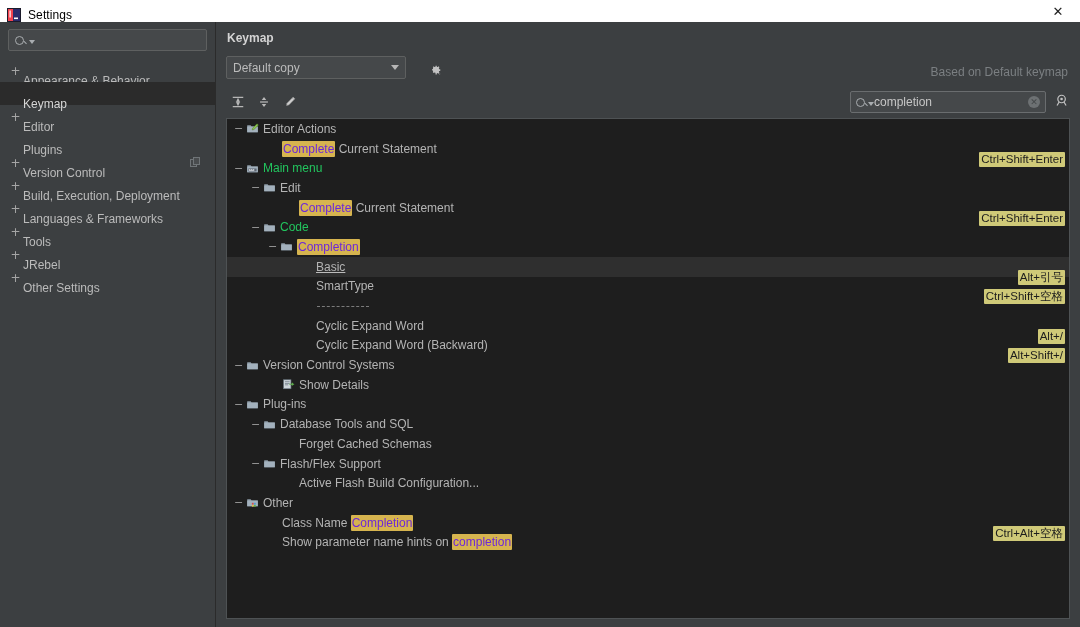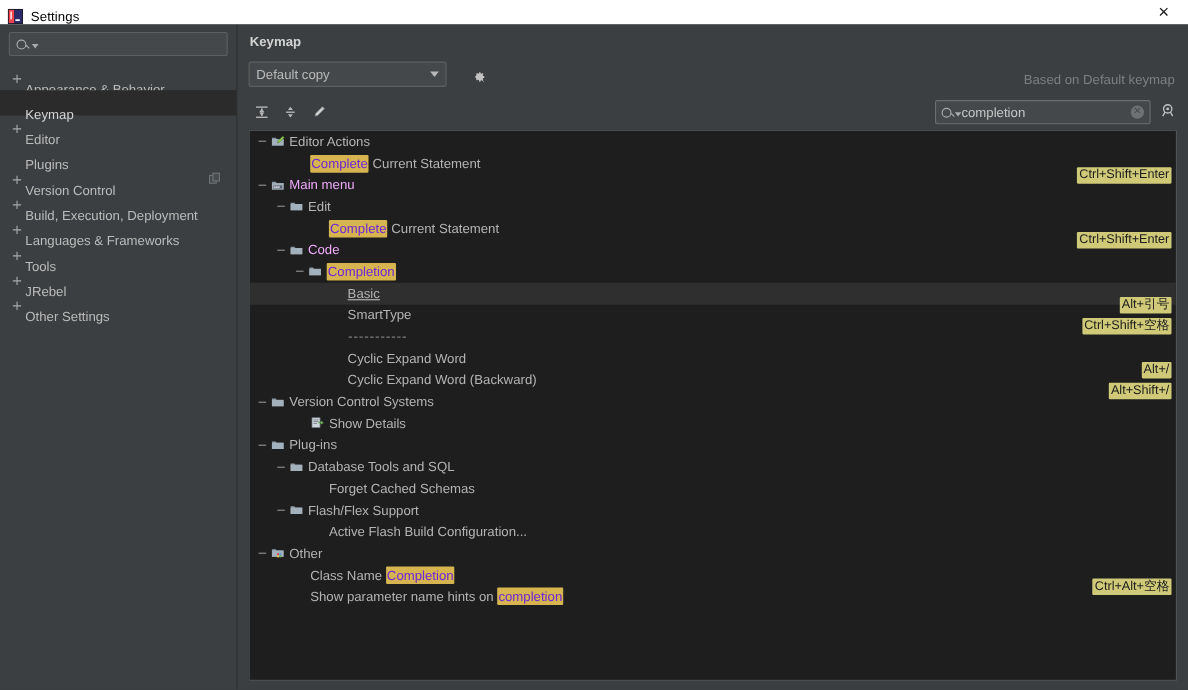--- a/index.html
+++ b/index.html
@@ -305,21 +305,21 @@
   }
 
   .node-icon { flex: 0 0 auto; margin-right: 4px; display: flex; align-items: center; }
   .node-icon svg { display: block; }
 
   .node-label {
     font-size: 12px;
     color: #b4b4b4;
     line-height: 1;
   }
-  .node-label.link { color: #f0abfc; }
+  .node-label.link { color: #22c55e; }
 
   .hl {
     background: #d6b44f;
     color: #6d28d9;
     padding: 1px 1px;
     border-radius: 1px;
   }
 
   .shortcut {
     position: absolute;

